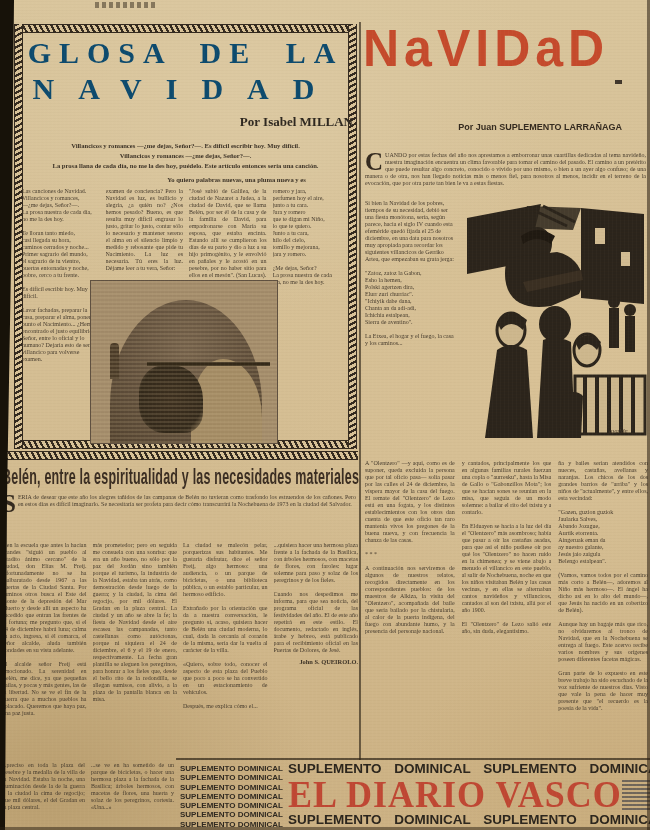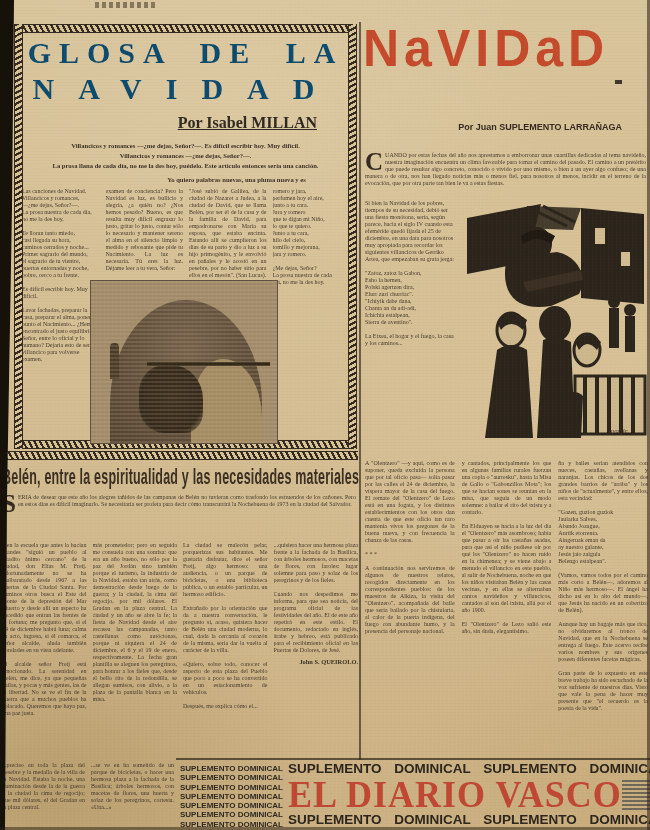--- a/index.html
+++ b/index.html
@@ -30,21 +30,21 @@
   
   #glosa{left:14px;top:24px;width:343px;height:425px;}
   #glosa .fr-top{position:absolute;left:0;top:0;width:100%;}
   #glosa .fr-bot{position:absolute;left:0;bottom:0;width:100%;}
   #glosa .fr-l{position:absolute;left:0;top:0;height:100%;}
   #glosa .fr-r{position:absolute;right:0;top:0;height:100%;}
   .glosa-title{position:absolute;left:0;width:100%;text-align:center;color:#0c4a6e;
     font-weight:bold;font-size:30px;line-height:30px;}
   #glosa-t1{top:14px;letter-spacing:8px;word-spacing:13px;}
   #glosa-t2{top:50px;letter-spacing:24px;}
-  #glosa-byline{position:absolute;right:40px;top:90px;font-weight:bold;font-size:16px;color:#2e2820;text-decoration:underline;}
+  #glosa-byline{position:absolute;right:4px;top:90px;font-weight:bold;font-size:13px;color:#2e2820;}
   .glosa-intro{position:absolute;left:10px;width:323px;text-align:center;font-weight:bold;
     font-size:6.6px;line-height:8px;color:#3c3226;}
   #glosa-pull{position:absolute;left:110px;top:152px;width:225px;text-align:center;font-weight:bold;
     font-size:6.6px;color:#3c3226;}
   #glosa-cols{position:absolute;left:8px;top:164px;width:328px;height:253px;display:flex;gap:6px;overflow:hidden;}
   #glosa-cols .gcol{flex:1 1 0;overflow:hidden;}
   .tiny{font-size:6px;line-height:7px;color:#463b2d;text-align:justify;white-space:pre-line;}
   .tinyL{font-size:6px;line-height:7px;color:#463b2d;text-align:left;white-space:pre-line;}
   
   #cave{position:absolute;left:76px;top:256px;width:186px;height:162px;overflow:hidden;

